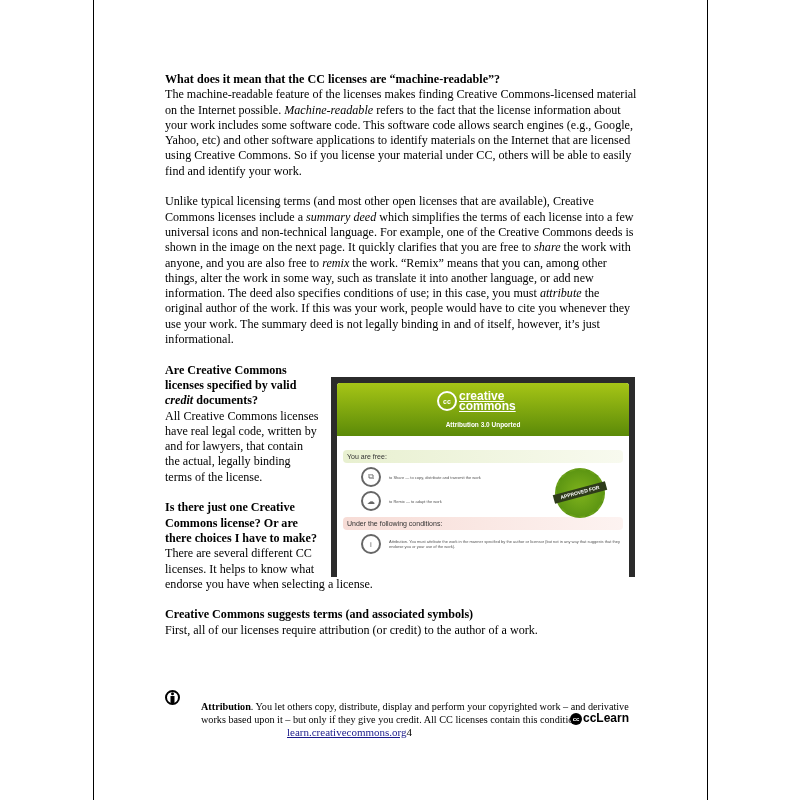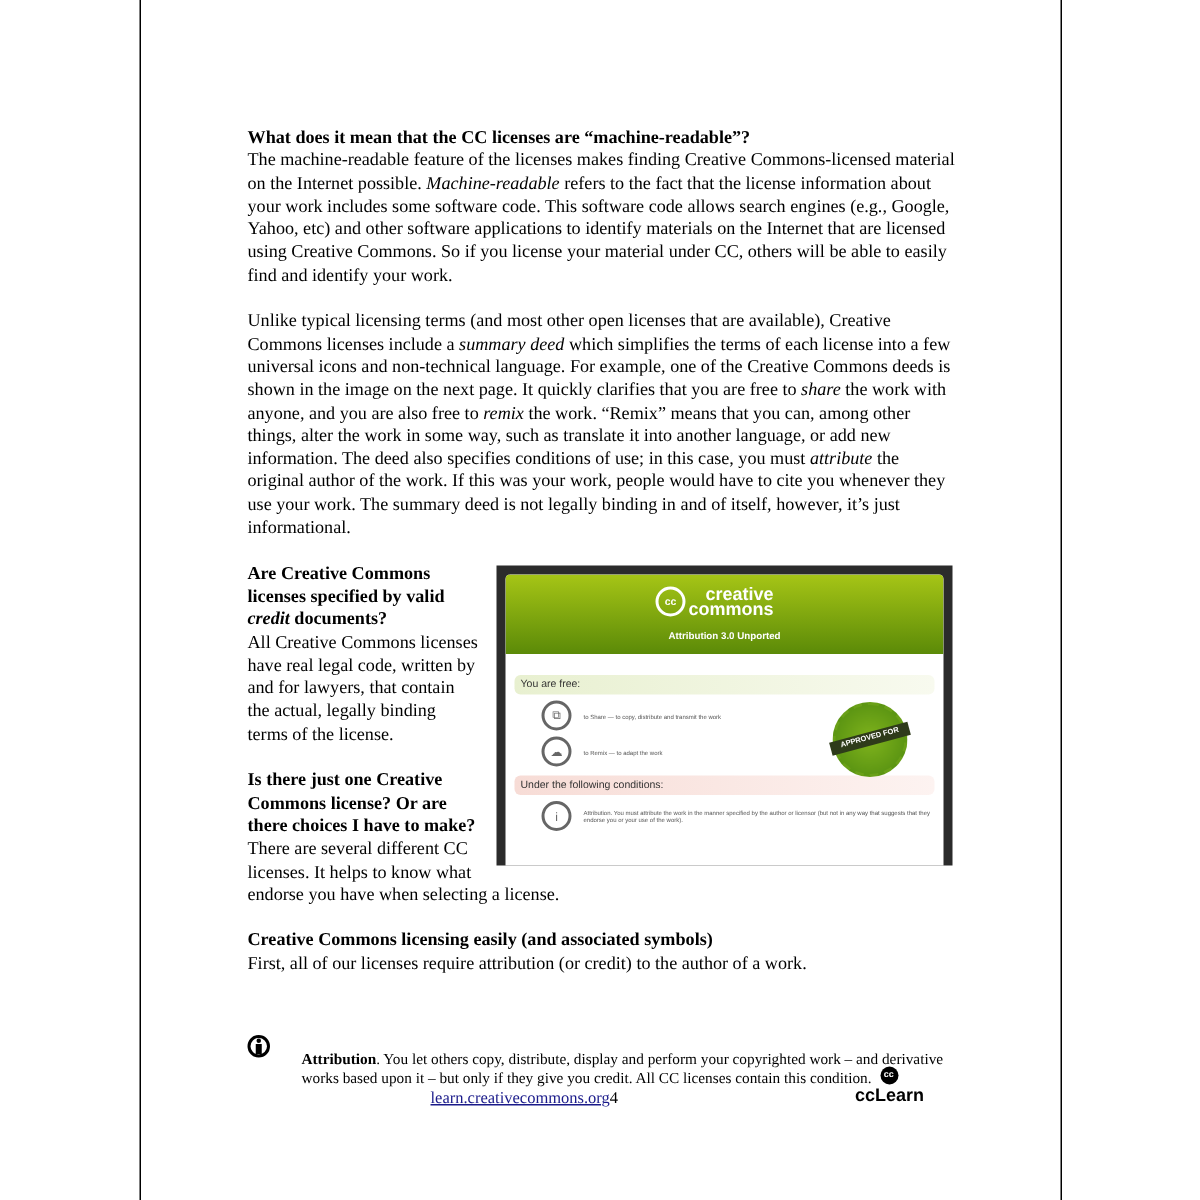--- a/index.html
+++ b/index.html
@@ -1,44 +1,44 @@
 <!DOCTYPE html>
 <html><head>
 <meta charset="utf-8">
 <style>
   html, body { margin:0; padding:0; background:#fff; }
   body { width:800px; height:800px; position:relative; overflow:hidden; font-family:"Liberation Serif", serif; color:#000; }
   .page-border-left { position:absolute; left:93px; top:0; width:1px; height:800px; background:#000; }
   .page-border-right { position:absolute; left:707px; top:0; width:1px; height:800px; background:#000; }
-  .content { position:absolute; left:165px; top:84px; width:475px; font-size:12.1px; line-height:15.3px; }
+  .content { position:absolute; left:165px; top:72px; width:475px; font-size:12.1px; line-height:15.3px; }
   .content p { margin:0; }
   .h { font-weight:bold; }
   .gap { height:15.3px; }
   .float-img { position:absolute; left:331px; top:377px; width:304px; height:200px; background:#2b2b2b; }
   .cc-inner { position:absolute; left:6px; top:6px; right:6px; bottom:0; background:#fff; border-radius:3px 3px 0 0; overflow:hidden; }
   .cc-header { height:53px; background:linear-gradient(#a6c516, #5b8a08); position:relative; text-align:center; }
   .cc-logo { position:absolute; left:100px; top:8px; display:flex; align-items:center; color:#fff; }
   .cc-logo-circle { width:16px; height:16px; border:2px solid #fff; border-radius:50%; font:bold 7px "Liberation Sans", sans-serif; display:flex; align-items:center; justify-content:center; margin-right:2px; }
-  .cc-logo-text { font:bold 12px/10px "Liberation Sans", sans-serif; text-align:right; }
+  .cc-logo-text { font:bold 12px/10px "Liberation Sans", sans-serif; text-align:left;text-decoration:underline; }
   .cc-title { position:absolute; left:0; right:0; top:38px; font:bold 6.5px "Liberation Sans", sans-serif; color:#fff; }
   .cc-section { margin:14px 6px 0 6px; padding:3px 4px; font:7px "Liberation Sans", sans-serif; color:#333; border-radius:4px; }
   .free { background:linear-gradient(90deg,#e8f0d0,#f8faef); }
   .cond { background:linear-gradient(90deg,#f7dcd6,#fdf3f1); margin-top:6px; }
   .cc-row { display:flex; align-items:center; margin:4px 0 0 24px; font:4px "Liberation Sans", sans-serif; color:#555; }
   .cc-ico { width:16px; height:16px; border:2px solid #666; border-radius:50%; margin-right:8px; display:flex; align-items:center; justify-content:center; font-size:8px; color:#666; flex-shrink:0; }
   .seal { position:absolute; left:218px; top:85px; width:46px; height:46px; border-radius:50%; background:radial-gradient(#7fb31c, #4f8a0f); border:2px dashed #6aa018; }
   .seal-band { position:absolute; left:-4px; right:-4px; top:18px; height:9px; background:#2e3b1a; transform:rotate(-15deg); color:#fff; font:bold 5px "Liberation Sans", sans-serif; text-align:center; line-height:9px; }
   .left-col { width:155px; }
   .attr-row { position:absolute; left:165px; top:690px; width:475px; font-size:10.2px; line-height:13px; }
   .attr-icon { position:absolute; left:0; top:0; width:15px; height:15px; border:2px solid #000; border-radius:50%; box-sizing:border-box; display:flex; align-items:center; justify-content:center; }
   .attr-text { margin-left:36px; }
   .footer-link { position:absolute; left:287px; top:726px; font-size:11px; color:#1a1a8a; }
   .footer-link a { color:#1a1a8a; text-decoration:underline; }
   .page-num { color:#000; text-decoration:none; }
-  .cclearn { position:absolute; left:570px; top:711px; display:flex; align-items:center; font:bold 12px "Liberation Sans", sans-serif;flex-direction:column; }
+  .cclearn { position:absolute; left:570px; top:711px; display:flex; align-items:flex-end; font:bold 12px "Liberation Sans", sans-serif; }
   .cclearn-icon { width:12px; height:12px; border-radius:50%; background:#000; color:#fff; font-size:6px; display:flex; align-items:center; justify-content:center; margin-right:1px; }
 </style>
 </head>
 <body>
 
 <div class="page-border-left"></div>
 <div class="page-border-right"></div>
 
 <div class="content">
   <p class="h">What does it mean that the CC licenses are “machine-readable”?</p>
@@ -48,21 +48,21 @@
   <div class="gap"></div>
   <div class="left-col">
     <p class="h"><span>Are Creative Commons licenses specified by valid </span><i>credit</i><span> documents?</span></p>
     <p>All Creative Commons licenses have real legal code, written by and for lawyers, that contain the actual, legally binding terms of the license.</p>
     <div class="gap"></div>
     <p class="h">Is there just one Creative Commons license? Or are there choices I have to make?</p>
     <p>There are several different CC licenses. It helps to know what</p>
   </div>
   <p>endorse you have when selecting a license.</p>
   <div class="gap"></div>
-  <p class="h">Creative Commons licensing easily (and associated symbols)</p>
+  <p class="h">Creative Commons suggests terms (and associated symbols)</p>
   <p>First, all of our licenses require attribution (or credit) to the author of a work.</p>
 </div>
 
 <div class="float-img">
   <div class="cc-inner">
     <div class="cc-header">
       <div class="cc-logo">
         <div class="cc-logo-circle">cc</div>
         <div class="cc-logo-text">
             <div>creative</div>

